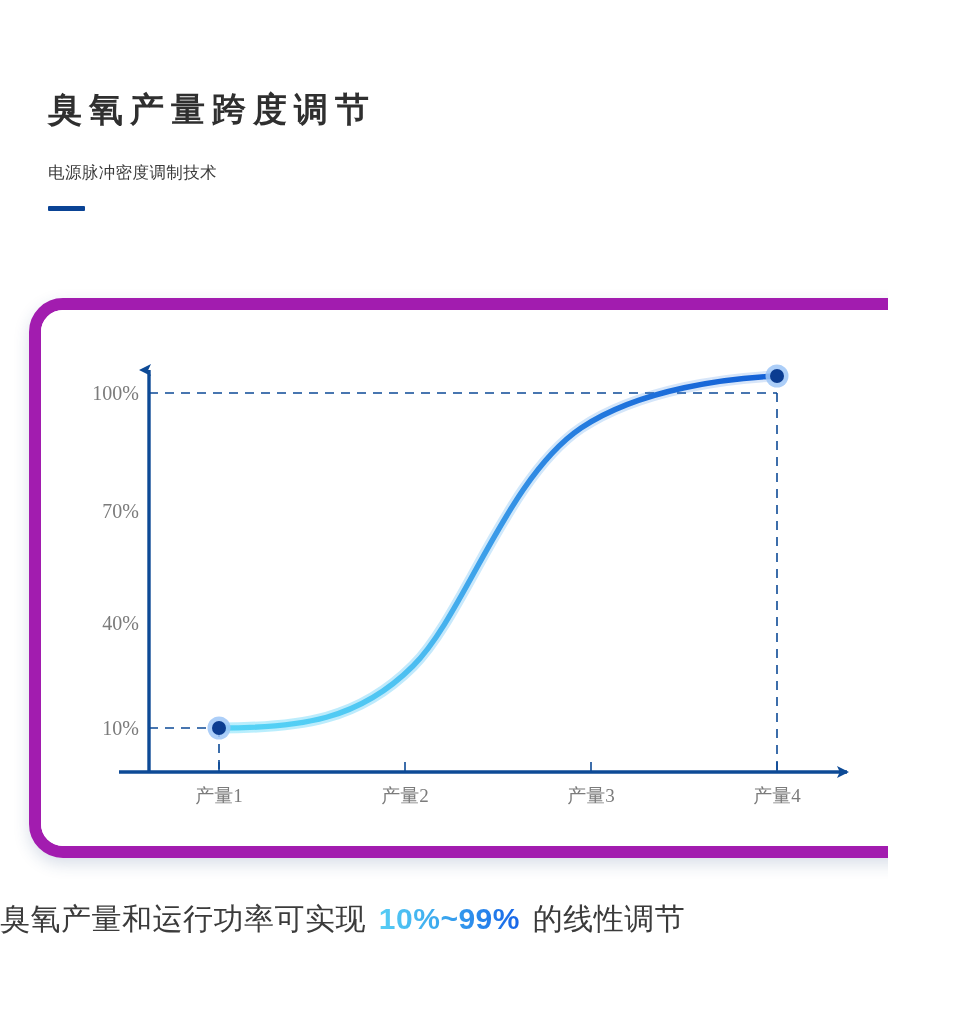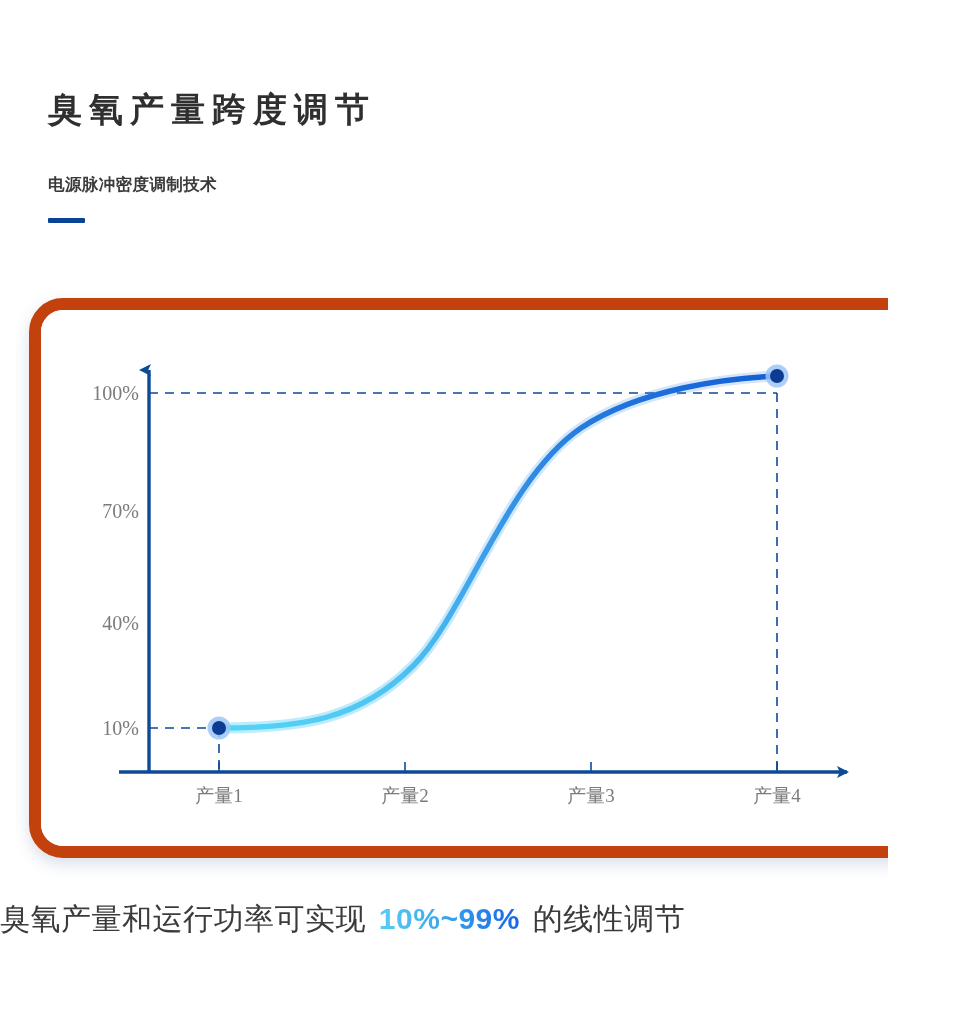--- a/index.html
+++ b/index.html
@@ -20,44 +20,44 @@
   .header { position: absolute; left: 48px; top: 86px; }
   .title {
     font-size: 34px;
     font-weight: bold;
     color: #2f2f2f;
     letter-spacing: 7px;
     line-height: 46px;
     white-space: nowrap;
   }
   .subtitle {
-    margin-top: 40px;
+    margin-top: 28px;
     font-size: 16.5px;
-    font-weight: bold;
+    font-weight: normal;
     color: #3a3a3a;
     letter-spacing: 0.4px;
     line-height: 24px;
     white-space: nowrap;
   }
   .accent-bar {
     margin-top: 22px;
     width: 37px; height: 5px;
     background: #0a4395;
     border-radius: 1px;
   }
 
   
   .card-wrap {
     position: absolute;
     left: 29px; top: 298px;
     width: 902px; height: 560px;
   }
   .card {
     position: absolute; inset: 0;
-    border: 12px solid #c2410c;
+    border: 12px solid #a21caf;
     border-radius: 34px;
     background: #ffffff;
     box-shadow: 0 6px 16px rgba(40,70,130,0.18);
   }
   .card-inner {
     position: absolute;
     inset: 0;
     border-radius: 22px;
     background: #ffffff;
     overflow: hidden;

